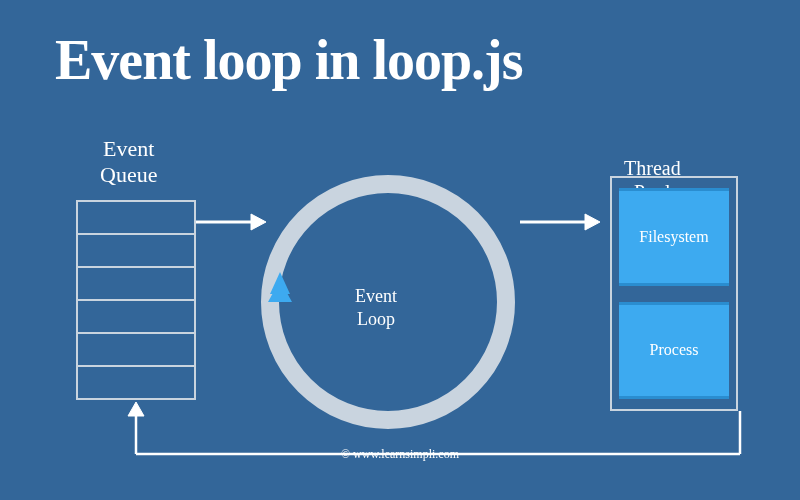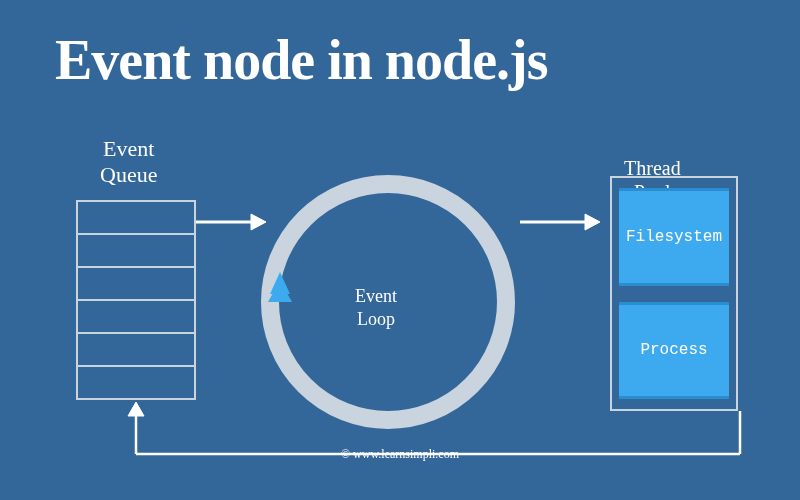--- a/index.html
+++ b/index.html
@@ -76,21 +76,20 @@
       position: absolute;
       top: 176px;
       left: 610px;
       width: 128px;
       height: 235px;
       border: 2px solid #c9d4df;
       padding: 10px 7px;
       display: flex;
       flex-direction: column;
       gap: 16px;
-      font-family: Liberation Mono, monospace;
     }
     .thread-pool .item {
       flex: 1;
       background: #3daaf0;
       color: #fff;
       font-size: 16px;
       display: flex;
       align-items: center;
       justify-content: center;
       border-top: 3px solid #2a8dd0;
@@ -118,21 +117,21 @@
       left: 0;
       right: 0;
       text-align: center;
       color: #fff;
       font-size: 12px;
     }
   </style>
 </head>
 <body>
 
-<div class="title">Event node in node.js</div>
+<div class="title">Event loop in loop.js</div>
 
 <div class="eq-label">Event<br>Queue</div>
 
 <div class="event-queue">
   <div class="row"></div>
   <div class="row"></div>
   <div class="row"></div>
   <div class="row"></div>
   <div class="row"></div>
   <div class="row"></div>

